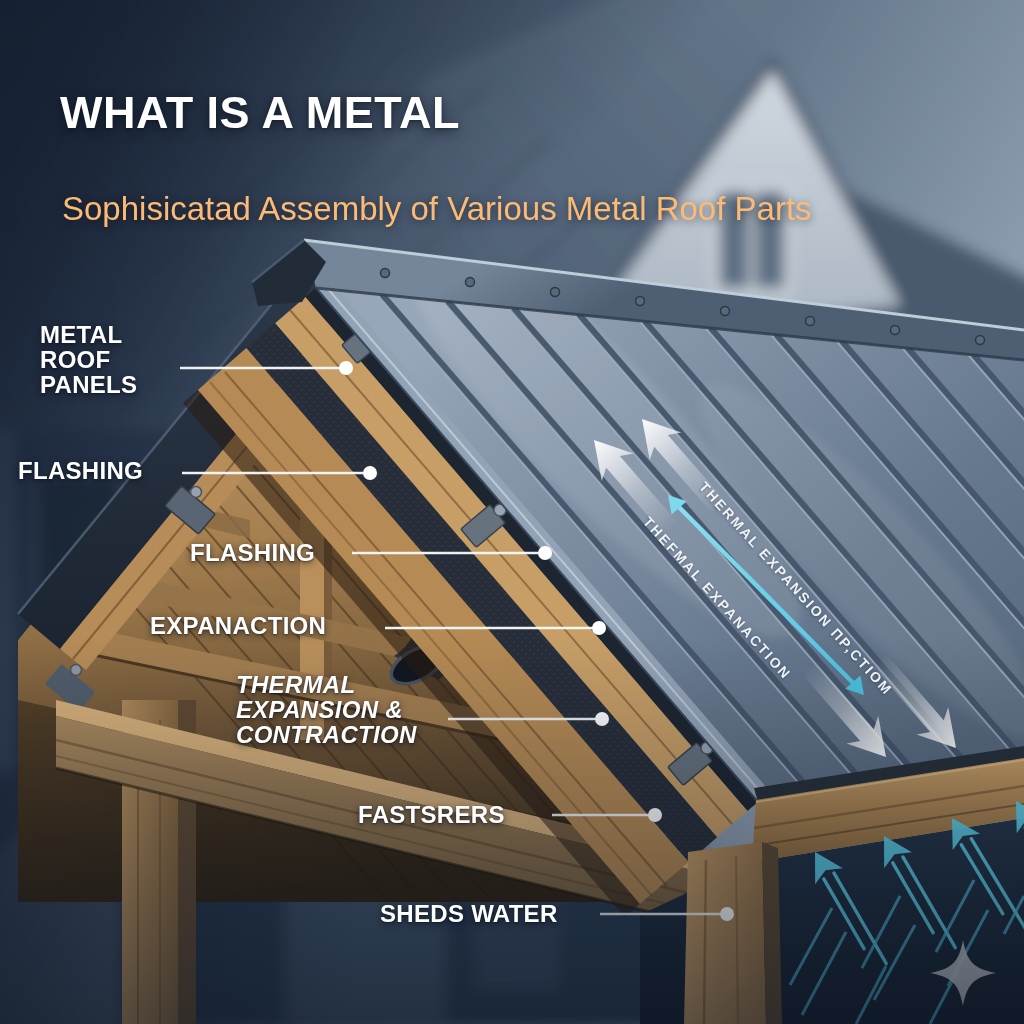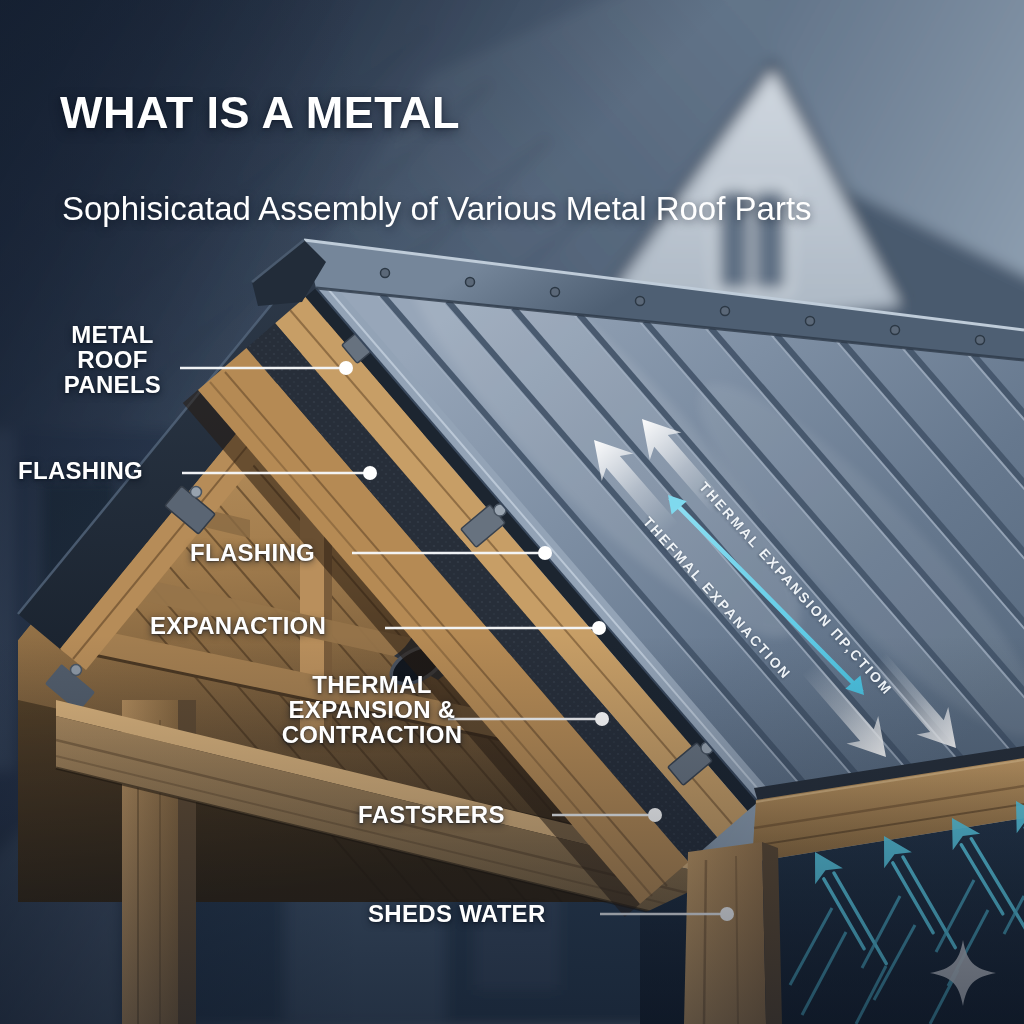--- a/index.html
+++ b/index.html
@@ -2,26 +2,26 @@
 <html><head>
 <meta charset="utf-8">
 <style>
   html,body{margin:0;padding:0;background:#1a2330;}
   #stage{position:relative;width:1024px;height:1024px;overflow:hidden;
          font-family:"Liberation Sans",sans-serif;background:#2b3a50;}
   #scene{position:absolute;inset:0;display:block;}
   .txt{position:absolute;color:#fff;z-index:5;}
   .title{left:60px;top:38px;font-size:45px;line-height:65px;font-weight:bold;
          letter-spacing:.5px;text-shadow:0 3px 12px rgba(8,15,28,.6),0 1px 3px rgba(8,15,28,.45);margin-top:42px;}
-  .subtitle{left:62px;top:190px;font-size:33px;font-weight:normal;color:#ffffff;
+  .subtitle{left:62px;top:190px;font-size:33px;font-weight:normal;color:#fdba74;
          text-shadow:0 2px 8px rgba(8,15,28,.55);}
   .callout{font-size:24px;font-weight:bold;line-height:25px;letter-spacing:.3px;
          white-space:pre-line;text-shadow:0 2px 7px rgba(8,15,28,.65),0 1px 2px rgba(8,15,28,.5);}
   .co-right{text-align:left;}
-  .co-center{text-align:center;}
+  .co-center{}
   .rooftext{font-size:14px;font-weight:bold;letter-spacing:2.2px;white-space:nowrap;
          transform-origin:0 50%;transform:rotate(48deg);color:#f4f8fb;
          text-shadow:0 1px 3px rgba(30,42,58,.55);opacity:.96;}
 </style>
 </head>
 <body>
 
 <div id="stage">
 
 <svg id="scene" viewBox="0 0 1024 1024" xmlns="http://www.w3.org/2000/svg">
@@ -368,22 +368,22 @@
   <div>WHAT IS A METAL</div>
 </div>
 <div class="txt subtitle">Sophisicatad Assembly of Various Metal Roof Parts</div>
 
 <div class="txt callout co-center" style="left:40px;top:322px;width:145px;">METAL
 ROOF
 PANELS</div>
 <div class="txt callout co-right" style="left:18px;top:458px;width:150px;">FLASHING</div>
 <div class="txt callout co-right" style="left:190px;top:540px;width:145px;">FLASHING</div>
 <div class="txt callout co-right" style="left:150px;top:613px;width:220px;">EXPANACTION</div>
-<div class="txt callout co-center" style="left:262px;top:672px;width:220px;">THERMAL
+<div class="txt callout co-center" style="left:236px;top:672px;width:220px;font-style:italic;">THERMAL
 EXPANSION &amp;
 CONTRACTION</div>
 <div class="txt callout co-right" style="left:358px;top:802px;width:190px;">FASTSRERS</div>
-<div class="txt callout co-right" style="left:368px;top:901px;width:205px;">SHEDS WATER</div>
+<div class="txt callout co-right" style="left:380px;top:901px;width:205px;">SHEDS WATER</div>
 
 <div class="txt rooftext" style="left:702px;top:476px;">THERMAL EXPANSION ПР,CTIOM</div>
 <div class="txt rooftext" style="left:646px;top:511px;">THEFMAL EXPANACTION</div>
 
 </div>
 
 </body></html>

